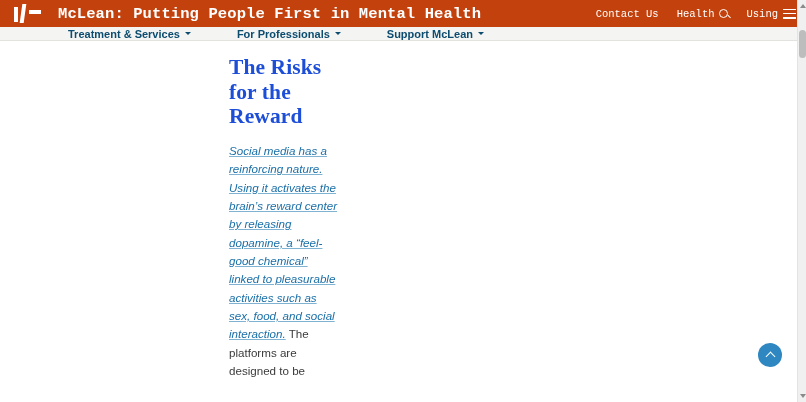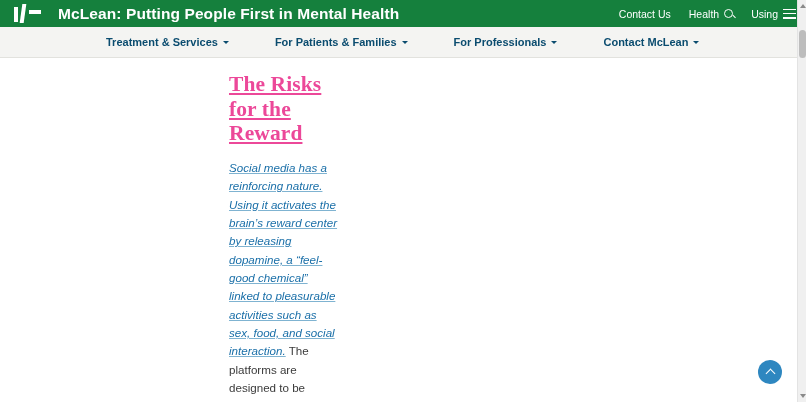--- a/index.html
+++ b/index.html
@@ -9,25 +9,26 @@
     height: 402px;
     overflow: hidden;
     background: #ffffff;
     font-family: "Liberation Sans", sans-serif;
     color: #333333;
   }
 
   
   .topbar {
     height: 27px;
-    background: #15803d;
+    background: #c2410c;
     display: flex;
     align-items: center;
     padding: 0 10px 0 12px;
     position: relative;
+    font-family: Liberation Mono, monospace;
   }
   .brand-logo {
     width: 46px;
     height: 20px;
     flex: 0 0 46px;
     position: relative;
   }
   .brand-logo .bar1, .brand-logo .bar2, .brand-logo .bar3 {
     position: absolute;
     background: #ffffff;
@@ -74,26 +75,26 @@
   .hamburger {
     display: inline-flex;
     flex-direction: column;
     justify-content: space-between;
     width: 13px; height: 10px;
   }
   .hamburger i { display: block; height: 1.6px; background: #ffffff; }
 
   
   .navbar {
-    height: 31px;
+    height: 14px;
     background: #f4f4f2;
     border-bottom: 1px solid #e2e2de;
     display: flex;
     align-items: center;
-    padding-left: 106px;
+    padding-left: 68px;
     gap: 46px;
   }
   .nav-item {
     font-size: 11px;
     color: #0b4c6f;
     font-weight: bold;
     display: flex;
     align-items: center;
     gap: 5px;
     white-space: nowrap;
@@ -114,25 +115,24 @@
   }
   .article {
     width: 340px;
     margin: 0;
     padding: 14px 0 0 229px;
   }
   h1.headline {
     font-family: "Liberation Serif", serif;
     font-size: 21.5px;
     font-weight: bold;
-    color: #ec4899;
+    color: #1d4ed8;
     margin: 0 0 13px 0;
     line-height: 1.15;
     letter-spacing: 0.1px;
-    text-decoration: underline;
   }
   .article p {
     font-size: 11.6px;
     line-height: 1.58;
     margin: 0 0 14px 0;
     color: #3b3b3b;
   }
   .article a {
     color: #1a6fa8;
     text-decoration: underline;
@@ -217,29 +217,25 @@
     </div>
   </div>
 </div>
 
 <div class="navbar">
   <div class="nav-item">
     <span>Treatment &amp; Services</span>
     <span class="caret"></span>
   </div>
   <div class="nav-item">
-    <span>For Patients &amp; Families</span>
-    <span class="caret"></span>
-  </div>
-  <div class="nav-item">
     <span>For Professionals</span>
     <span class="caret"></span>
   </div>
   <div class="nav-item">
-    <span>Contact McLean</span>
+    <span>Support McLean</span>
     <span class="caret"></span>
   </div>
 </div>
 
 <div class="page">
   <div class="article">
     <h1 class="headline">The Risks for the Reward</h1>
 
     <p class="lead">
       <a href="#">Social media has a reinforcing nature. Using it activates the brain’s reward center by releasing dopamine, a “feel-good chemical” linked to pleasurable activities such as sex, food, and social interaction.</a><span> The platforms are designed to be addictive and are associated with </span>

